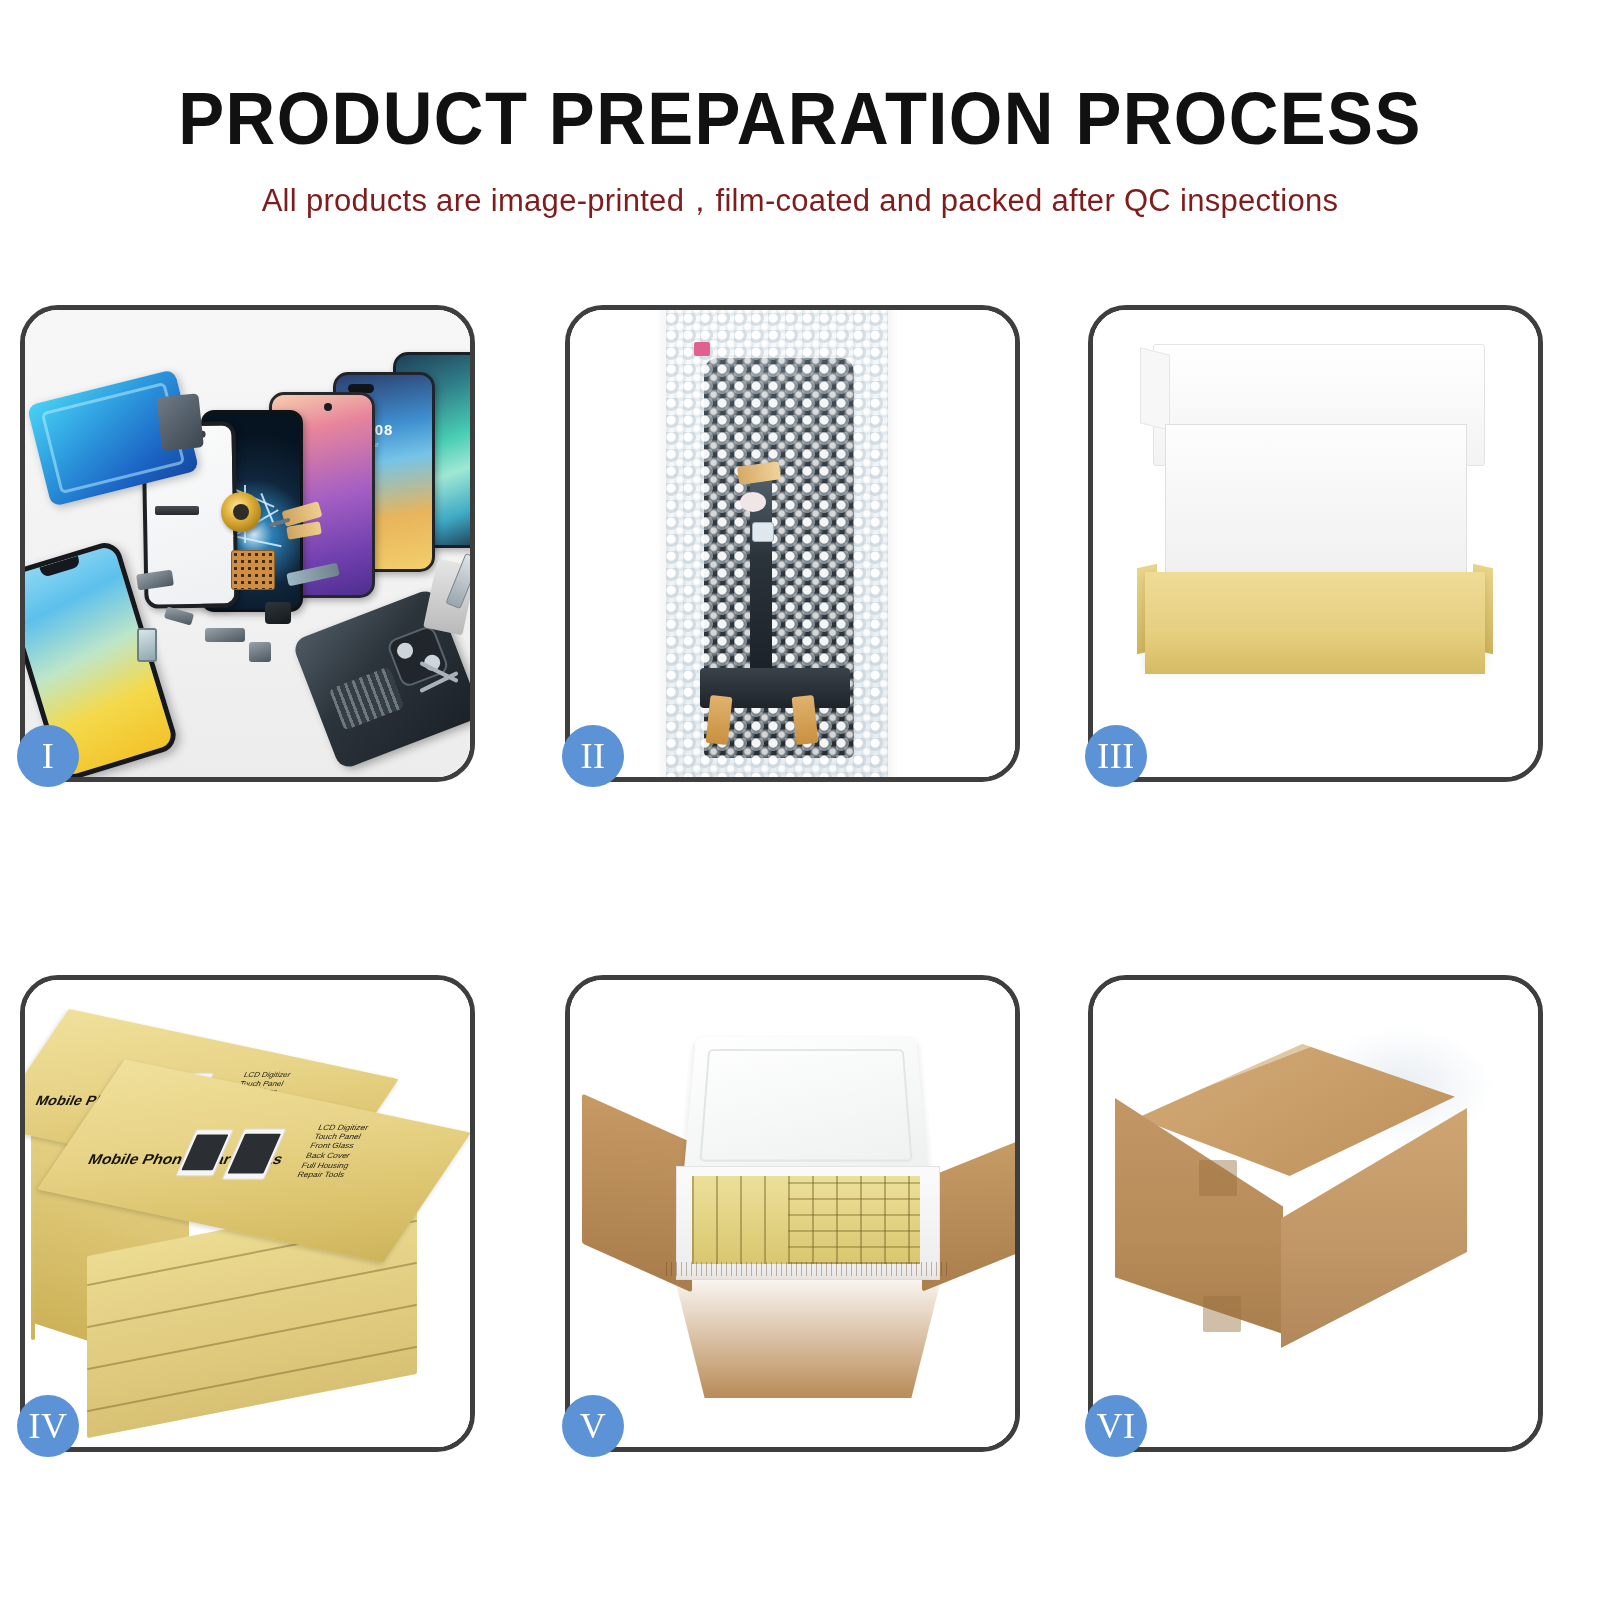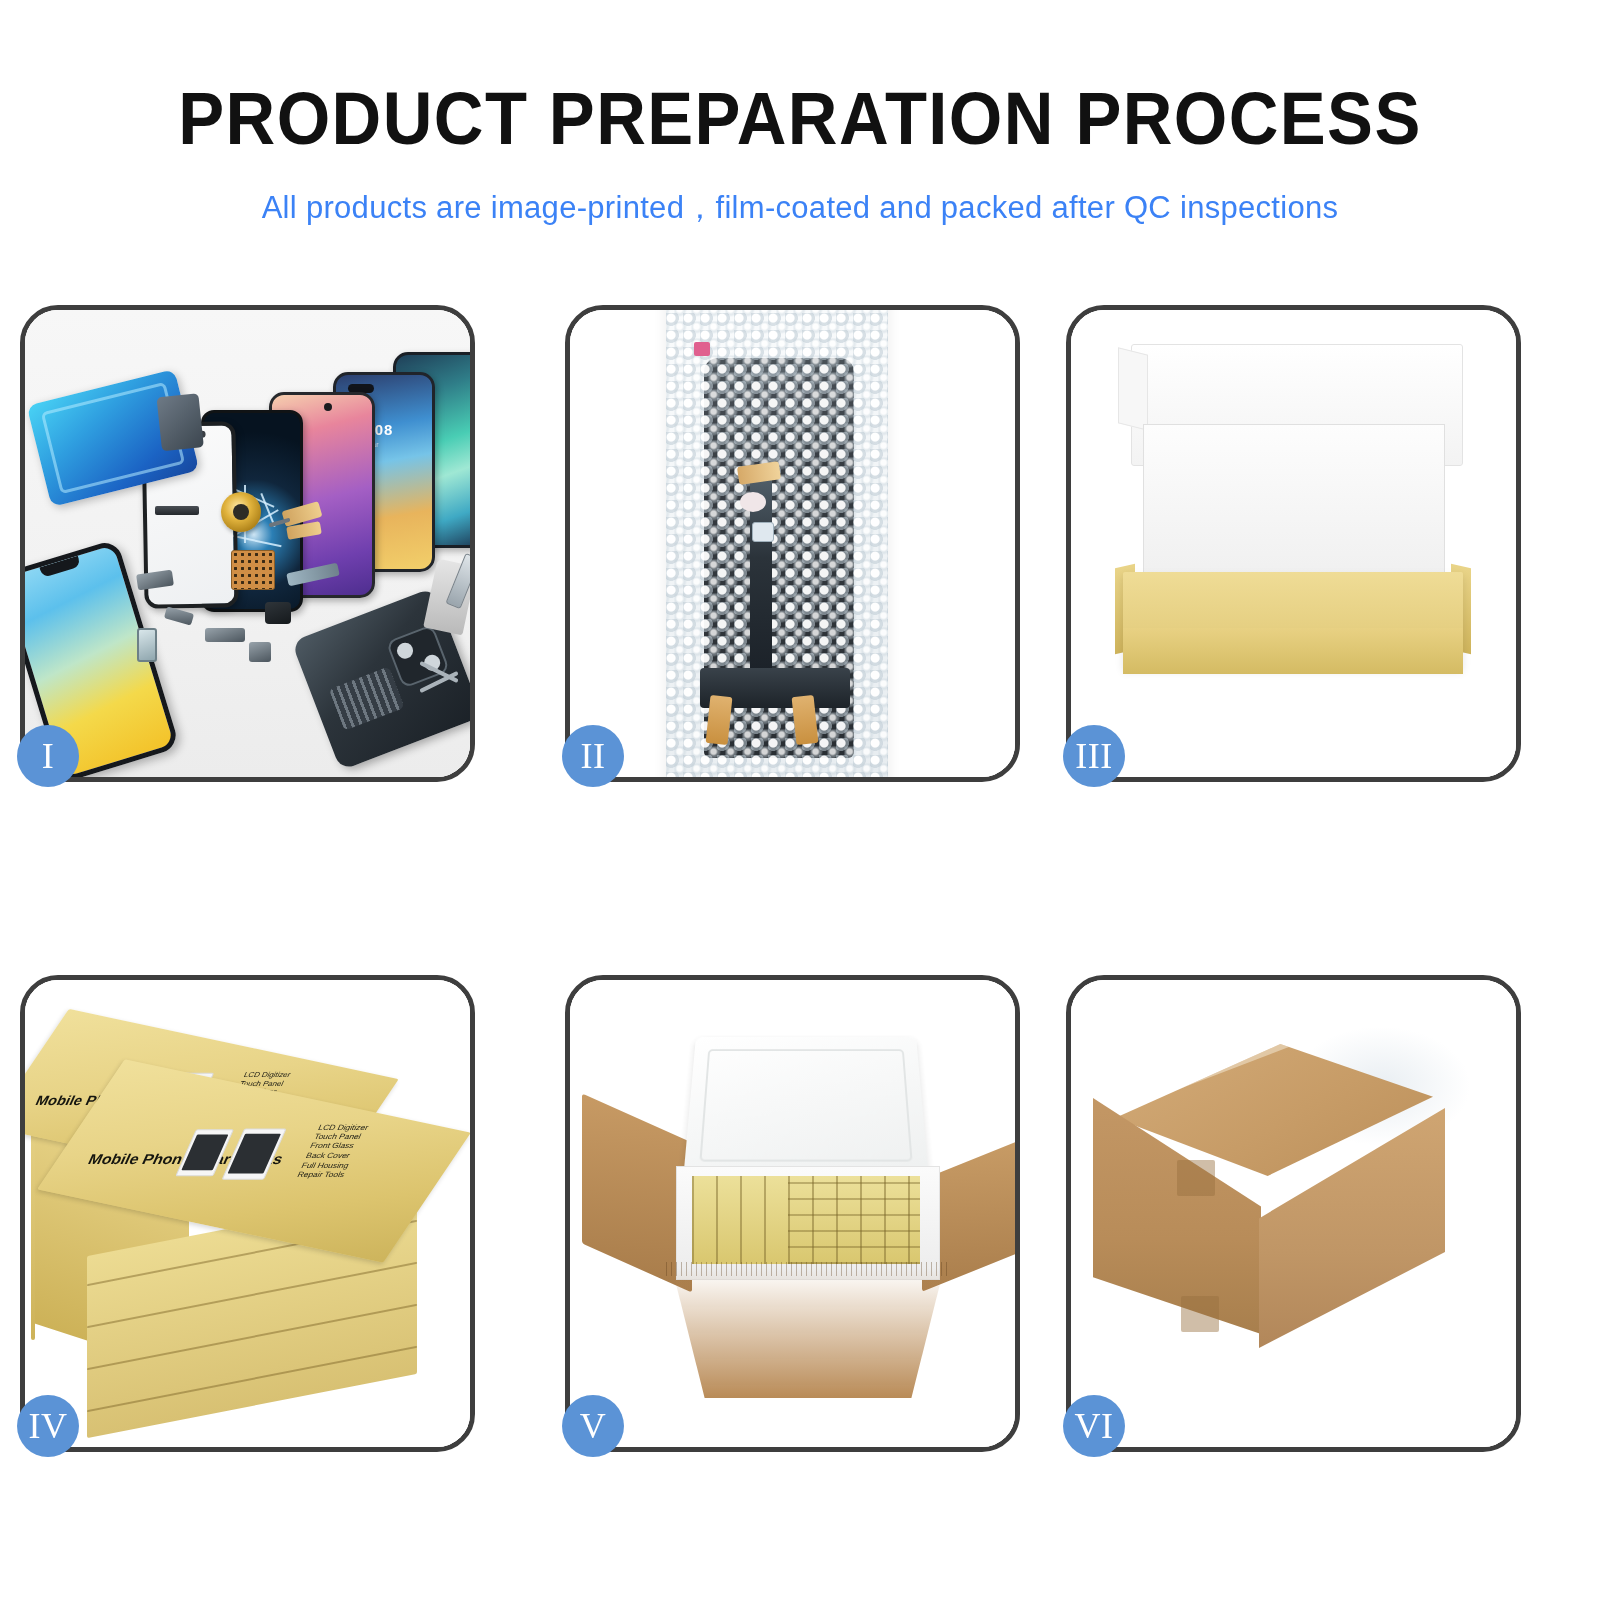--- a/index.html
+++ b/index.html
@@ -11,22 +11,22 @@
     position:relative;
   }
   .header{position:absolute;top:0;left:0;width:1600px;text-align:center;}
   .title{
     font-size:74px;font-weight:700;letter-spacing:1.5px;
     color:#111111;margin:0;padding-top:82px;line-height:1;
     transform:scaleX(0.93);transform-origin:center;
     white-space:nowrap;
   }
   .subtitle{
-    font-size:31px;font-weight:400;color:#3b82f6;
-    margin:8px;padding-top:28px;line-height:1;letter-spacing:0.3px;
+    font-size:31px;font-weight:400;color:#7f1d1d;
+    margin:1px;padding-top:28px;line-height:1;letter-spacing:0.3px;
     white-space:nowrap;
   }
 
   .grid{position:absolute;top:305px;left:0;width:1600px;}
   .panel{
     position:absolute;
     width:455px;height:477px;
     border:5px solid #3e3e3e;
     border-radius:38px;
     background:#ffffff;
@@ -35,21 +35,21 @@
   .panel .inner{
     position:absolute;inset:0;
     border-radius:33px;
     overflow:hidden;
     background:#fdfdfd;
   }
   .r1{top:0;}
   .r2{top:670px;}
   .c1{left:20px;}
   .c2{left:565px;}
-  .c3{left:1066px;}
+  .c3{left:1088px;}
 
   .badge{
     position:absolute;
     width:62px;height:62px;border-radius:50%;
     background:#5b93d6;
     color:#ffffff;
     font-family:"Liberation Serif", serif;
     font-size:36px;
     display:flex;align-items:center;justify-content:center;
     left:-8px;bottom:-10px;

